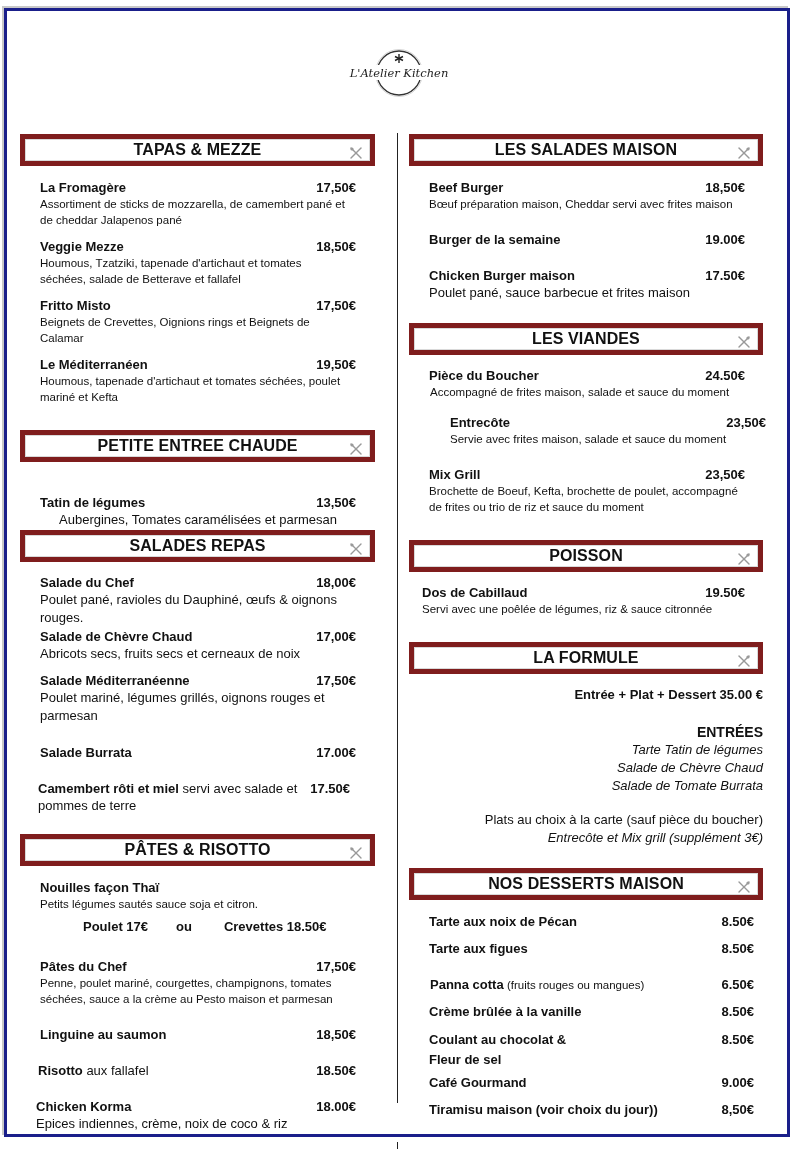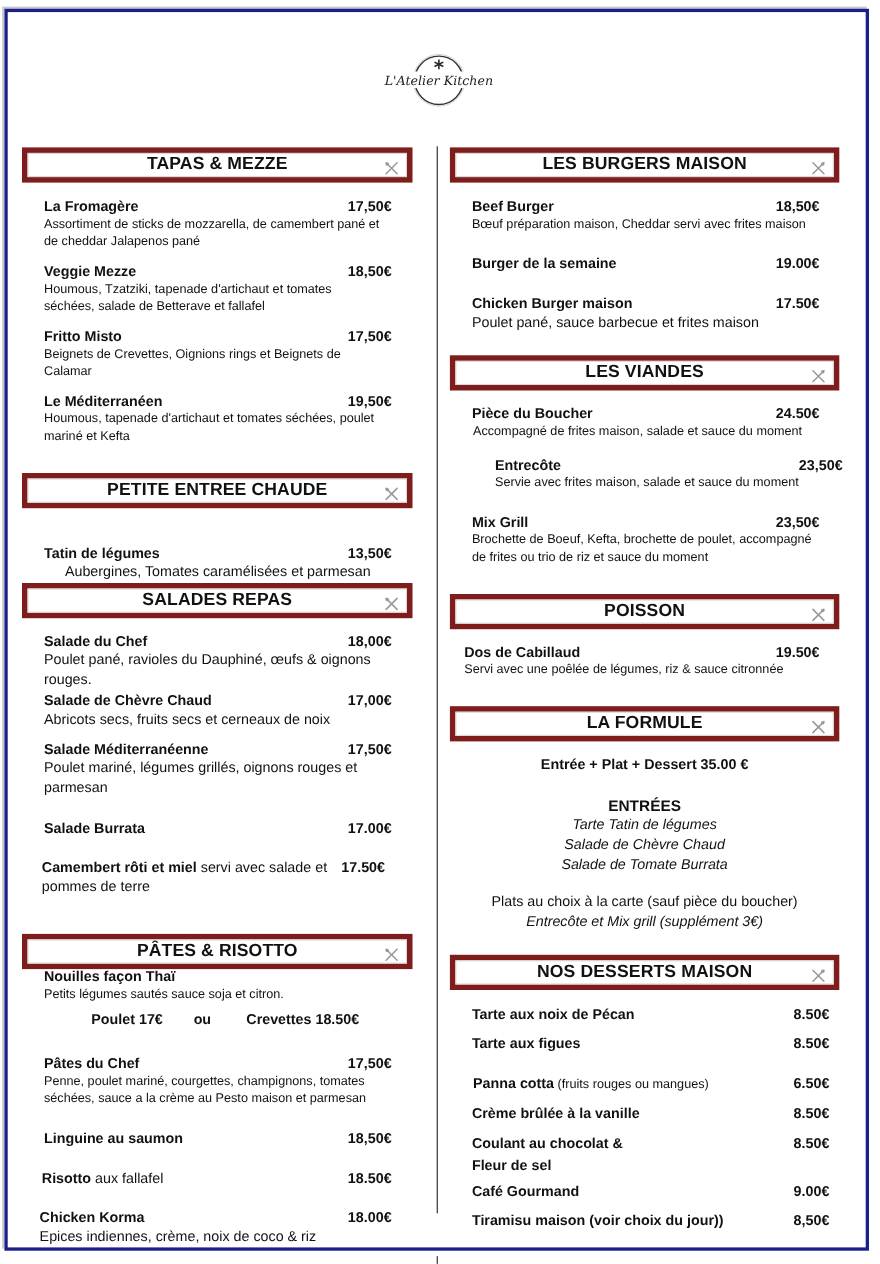--- a/index.html
+++ b/index.html
@@ -158,21 +158,21 @@
       </div>
   </div>
   <div class="item" style="top:647px; left:18px;">
     <div class="row">
         <span><span>Camembert rôti et miel</span><span class="normal"> servi avec salade et</span></span>
         <span class="price" style="margin-right:4px;">17.50€</span>
       </div>
     <div class="desc lg">pommes de terre</div>
   </div>
 
-  <div class="sec" style="top:715px; left:0;">
+  <div class="sec" style="top:700px; left:0;">
     <div class="hdr">
       <span class="hdr-title">PÂTES &amp; RISOTTO</span>
       <svg class="cutlery" viewBox="0 0 16 16">
           <g stroke="#999" stroke-width="1.4" stroke-linecap="round">
             <line x1="3" y1="3" x2="13" y2="13"></line>
             <line x1="13" y1="3" x2="3" y2="13"></line>
           </g>
           <circle cx="4" cy="4" r="1.6" fill="#999"></circle>
         </svg>
     </div>
@@ -213,21 +213,21 @@
         <span class="price">18.00€</span>
       </div>
     <div class="desc lg">Epices indiennes, crème, noix de coco &amp; riz</div>
   </div>
 </div>
 
 <div class="col right">
 
   <div class="sec" style="top:0; left:0;">
     <div class="hdr">
-      <span class="hdr-title">LES BURGERS MAISON</span>
+      <span class="hdr-title">LES SALADES MAISON</span>
       <svg class="cutlery" viewBox="0 0 16 16">
           <g stroke="#999" stroke-width="1.4" stroke-linecap="round">
             <line x1="3" y1="3" x2="13" y2="13"></line>
             <line x1="13" y1="3" x2="3" y2="13"></line>
           </g>
           <circle cx="12" cy="4" r="1.6" fill="#999"></circle>
         </svg>
     </div>
   </div>
   <div class="item" style="top:46px;">
@@ -310,21 +310,21 @@
       <span class="hdr-title">LA FORMULE</span>
       <svg class="cutlery" viewBox="0 0 16 16">
           <g stroke="#999" stroke-width="1.4" stroke-linecap="round">
             <line x1="3" y1="3" x2="13" y2="13"></line>
             <line x1="13" y1="3" x2="3" y2="13"></line>
           </g>
           <circle cx="12" cy="4" r="1.6" fill="#999"></circle>
         </svg>
     </div>
   </div>
-  <div class="sec center" style="top:552px; left:0; width:354px; font-size:13px; line-height:18px;">
+  <div class="sec center" style="top:552px; left:0; width:354px; font-size:13px; line-height:18px;text-align:right;">
     <div style="font-weight:bold;">Entrée + Plat + Dessert 35.00 €</div>
     <div style="font-weight:bold; margin-top:19px; font-size:14px;">ENTRÉES</div>
     <div class="it">Tarte Tatin de légumes</div>
     <div class="it">Salade de Chèvre Chaud</div>
     <div class="it">Salade de Tomate Burrata</div>
     <div style="margin-top:16px;">Plats au choix à la carte (sauf pièce du boucher)</div>
     <div class="it">Entrecôte et Mix grill (supplément 3€)</div>
   </div>
 
   <div class="sec" style="top:734px; left:0;">

